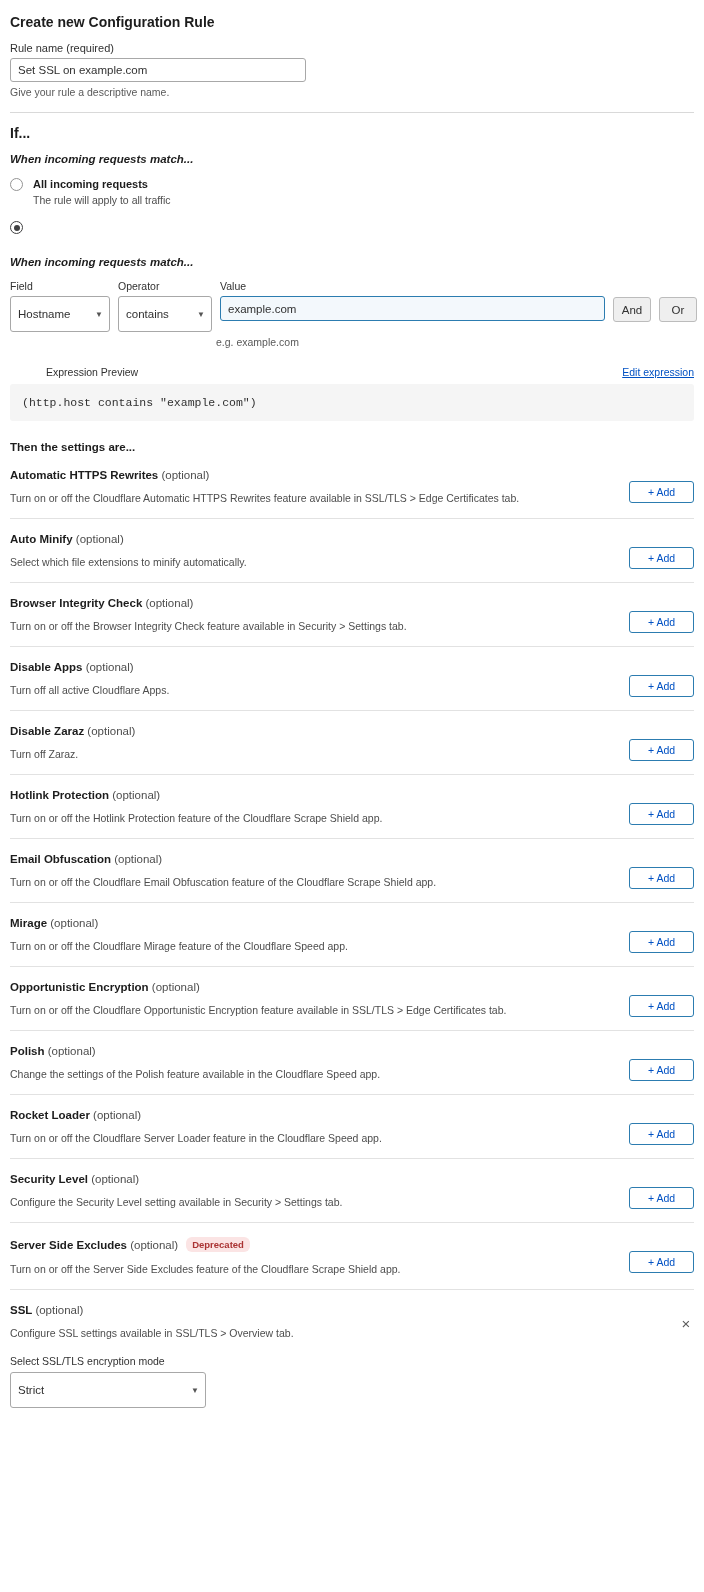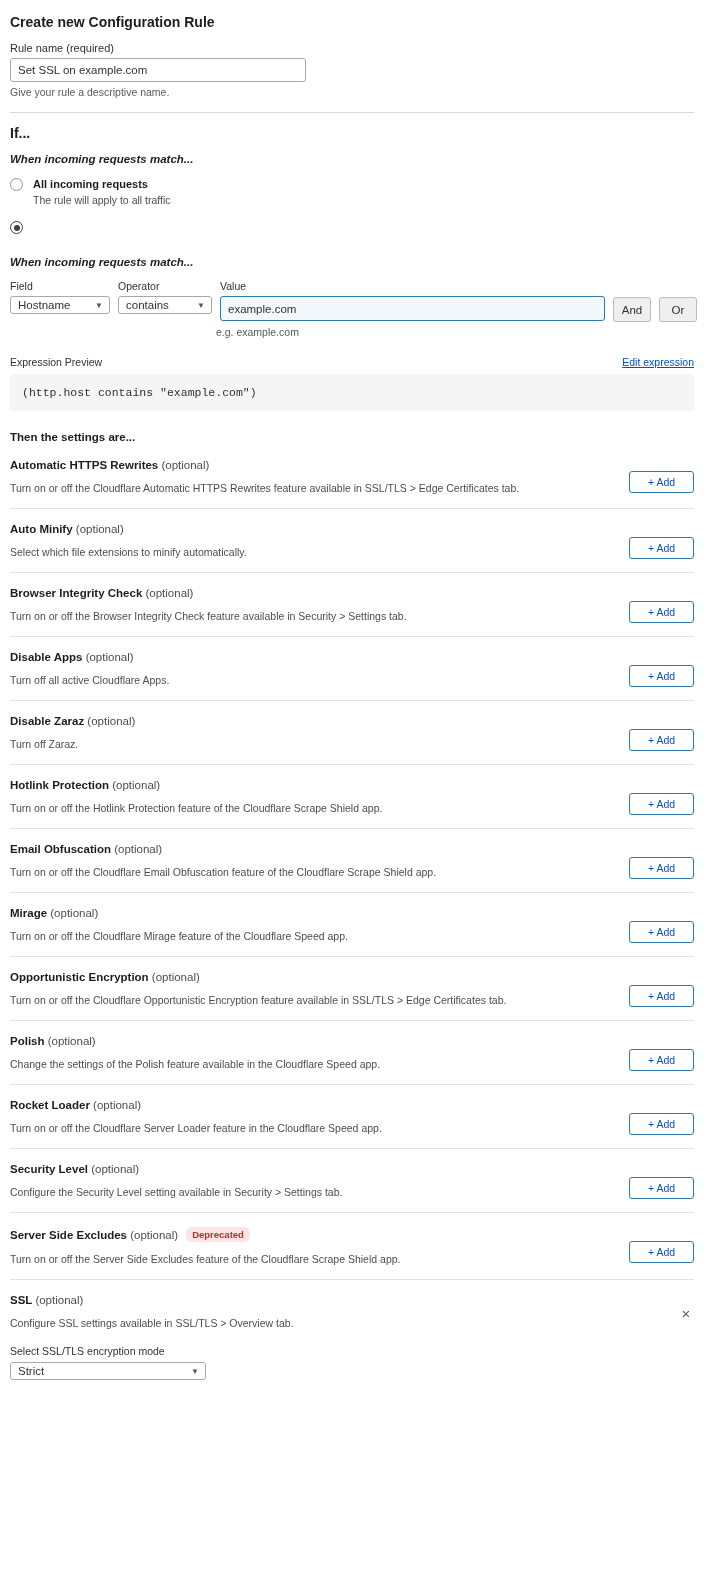--- a/index.html
+++ b/index.html
@@ -115,21 +115,21 @@
     font-size: 10.5px;
     color: #313131;
     margin-bottom: 4px;
   }
   .select-wrap {
     position: relative;
   }
   select.sel {
     -webkit-appearance: none;
     appearance: none;
-    height: 18px;
+    height: 36px;
     border: 1px solid #a8a8a8;
     border-radius: 3px;
     background: #fff;
     font-size: 11.5px;
     font-family: "Liberation Sans", sans-serif;
     color: #313131;
     padding: 2px 22px 2px 7px;
     outline: none;
   }
   .sel-caret {
@@ -170,20 +170,21 @@
     font-size: 10.5px;
     color: #595959;
     margin-top: 4px;
     margin-left: 206px;
   }
   .preview-head {
     display: flex;
     justify-content: space-between;
     align-items: baseline;
     margin-top: 18px;
+    margin-left: 36px;
   }
   .preview-label {
     font-size: 10.5px;
     color: #313131;
   }
   .edit-link {
     font-size: 10.5px;
     color: #0051c3;
     text-decoration: underline;
     cursor: pointer;

